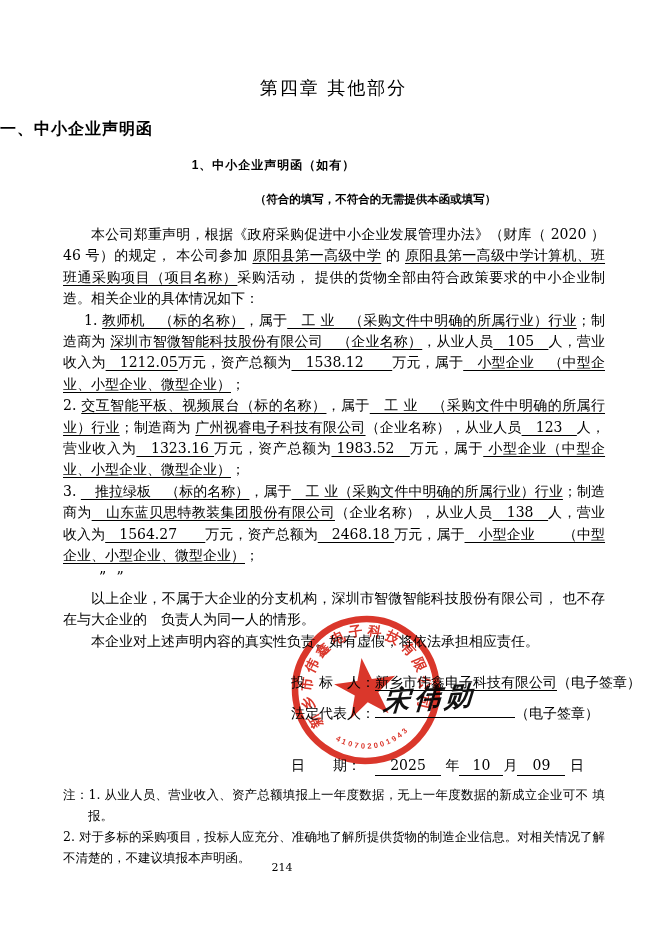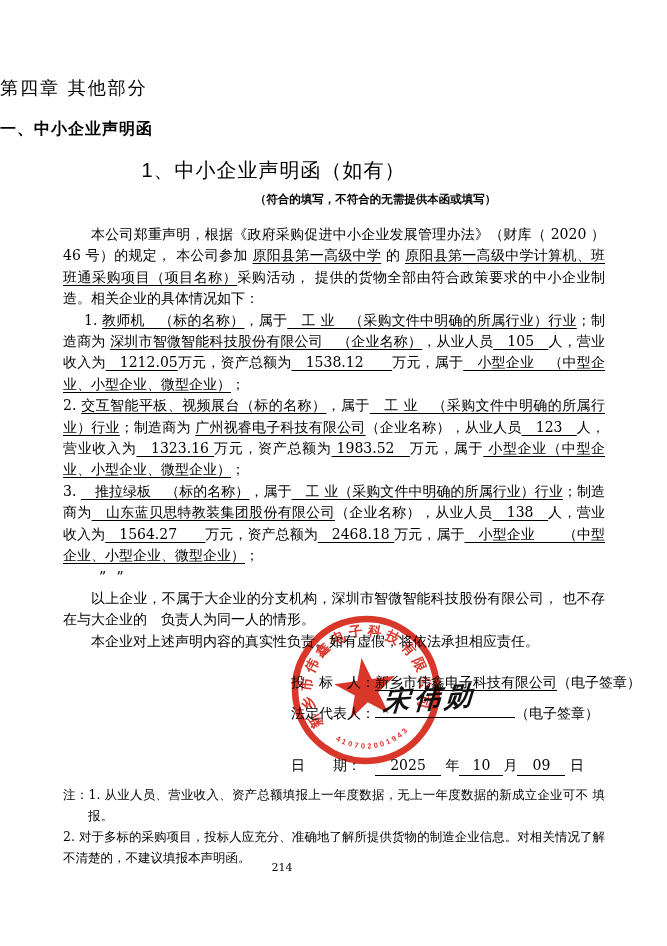--- a/index.html
+++ b/index.html
@@ -3,24 +3,24 @@
 <meta charset="utf-8">
 <style>
   html,body{margin:0;padding:0;}
   body{
     width:667px;height:946px;background:#ffffff;position:relative;overflow:hidden;
     font-family:"DejaVu Serif","Liberation Serif",serif;color:#000;
     -webkit-font-smoothing:antialiased;
   }
   .abs{position:absolute;}
   
-  .h-chapter{top:76px;left:0;width:667px;font-size:18px;letter-spacing:2px;}
+  .h-chapter{top:76px;left:0;width:667px;text-align:center;font-size:18px;letter-spacing:2px;}
   .h-section{top:119px;left:0;width:667px;font-size:16px;font-weight:bold;
              font-family:"Liberation Sans","DejaVu Sans",sans-serif;letter-spacing:1px;}
-  .h-sub{top:157px;left:0;width:547px;text-align:center;font-size:20px;font-weight:normal;
+  .h-sub{top:157px;left:0;width:547px;text-align:center;font-size:12px;font-weight:bold;
          font-family:"Liberation Sans","DejaVu Sans",sans-serif;letter-spacing:1px;}
   .h-instr{top:192px;left:0;width:667px;text-align:center;font-size:11.5px;font-weight:bold;
            font-family:"Liberation Sans","DejaVu Sans",sans-serif;padding-left:42px;}
   
   .content{top:224px;left:63px;width:542px;font-size:14px;line-height:21.4px;text-align:justify;}
   .content p{margin:0;}
   .ind2{text-indent:2em;}
   .ind15{text-indent:1.5em;}
   .u{text-decoration:underline;text-underline-offset:3px;}
   .quotes{padding-left:36px;letter-spacing:3px;}

